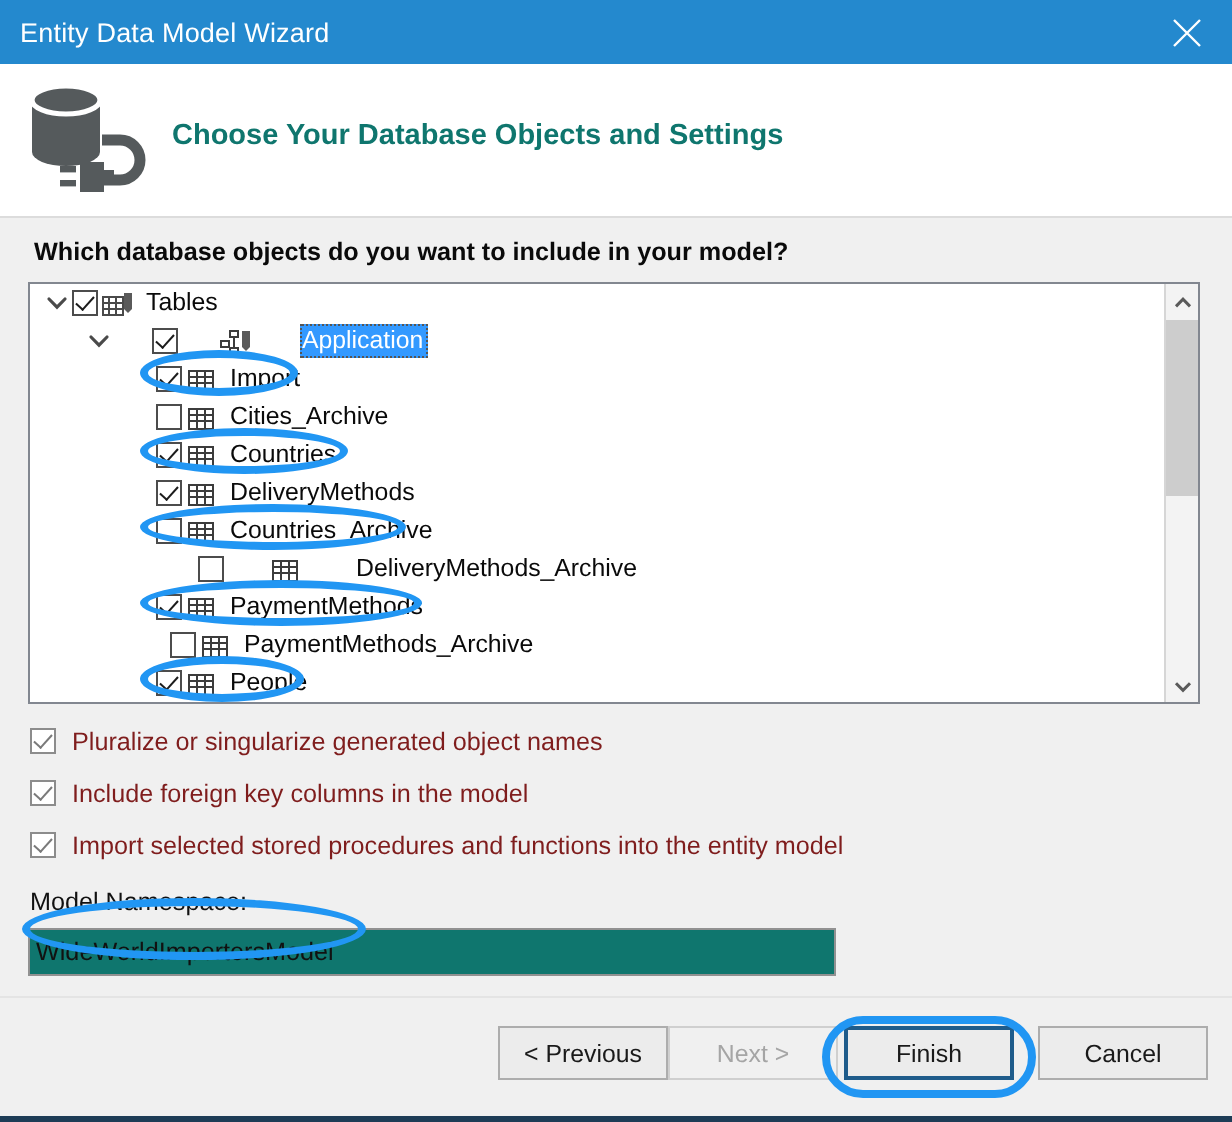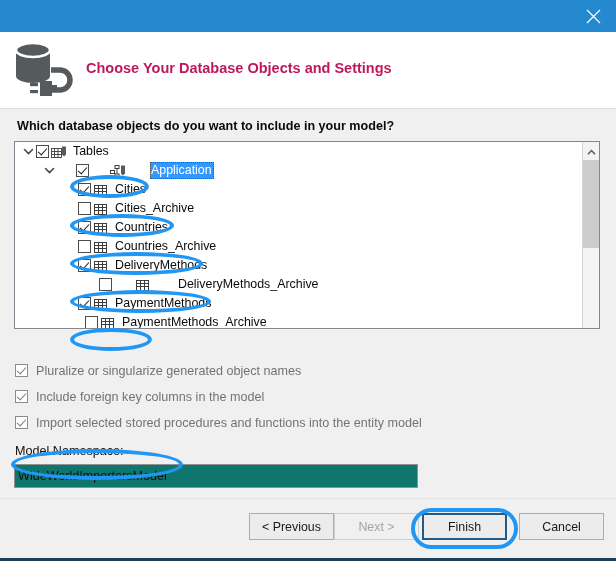--- a/index.html
+++ b/index.html
@@ -49,21 +49,21 @@
     border-bottom: 1px solid #dcdcdc;
   }
   .header-icon {
     position: absolute; left: 10px; top: 6px;
     width: 66px; height: 62px;
   }
   .header-title {
     position: absolute; left: 86px; top: 28px;
     font-size: 14.5px;
     font-weight: bold;
-    color: #be185d;
+    color: #0f766e;
     white-space: nowrap;
   }
 
   
   .body-area {
     position: absolute; left: 0; top: 109px;
     width: 616px; height: 389px;
     background: #f0f0f0;
   }
   .prompt {
@@ -71,21 +71,21 @@
     font-size: 12.6px;
     font-weight: bold;
     color: #0a0a0a;
     white-space: nowrap;
   }
 
   
   .tree-box {
     position: absolute;
     left: 14px; top: 32px;
-    width: 586px; height: 188px;
+    width: 586px; height: 211px;
     background: #ffffff;
     border: 1px solid #828790;
     box-sizing: border-box;
     overflow: hidden;
   }
   .tree-inner {
     position: absolute;
     left: 0; top: 0;
     width: 566px; height: 209px;
     overflow: hidden;
@@ -168,21 +168,21 @@
     cursor: pointer;
   }
 
   
   .opt-row {
     position: absolute;
     left: 15px;
     height: 17px;
     display: flex; align-items: center;
     font-size: 12.6px;
-    color: #737373;
+    color: #7f1d1d;
     white-space: nowrap;
   }
   .ocb {
     width: 13px; height: 13px;
     border: 1px solid #8c8c8c;
     background: #ffffff;
     box-sizing: border-box;
     position: relative;
     margin-right: 8px;
     flex: 0 0 auto;
@@ -268,20 +268,21 @@
     pointer-events: none;
     z-index: 40;
   }
 </style>
 </head>
 <body>
 
 <div class="dialog">
 
   <div class="titlebar">
+    <div class="titlebar-text">Entity Data Model Wizard</div>
     <div class="titlebar-close">
       <span>
         <svg width="15" height="15" viewBox="0 0 15 15">
           <path d="M1 1 L14 14 M14 1 L1 14" stroke="#ffffff" stroke-width="1.2" fill="none"></path>
         </svg>
       </span>
     </div>
   </div>
 
   <div class="header">
@@ -345,21 +346,21 @@
           </div>
           <div class="tree-row" style="padding-left: 48px;">
             <span class="chev empty"></span>
             <span class="tcb checked"></span>
             <span class="nodeicon">
               <svg width="16" height="14" viewBox="0 0 16 14">
                 <rect x="1.5" y="2.5" width="12" height="10" fill="#ffffff" stroke="#3c3c3c"></rect>
                 <path d="M1.5 5.5 H13.5 M1.5 8.5 H13.5 M5.5 2.5 V12.5 M9.5 2.5 V12.5" stroke="#3c3c3c" stroke-width="1"></path>
               </svg>
             </span>
-            <span class="nodelabel">Cities</span>
+            <span class="nodelabel">Import</span>
           </div>
           <div class="tree-row" style="padding-left: 48px;">
             <span class="chev empty"></span>
             <span class="tcb"></span>
             <span class="nodeicon">
               <svg width="16" height="14" viewBox="0 0 16 14">
                 <rect x="1.5" y="2.5" width="12" height="10" fill="#ffffff" stroke="#3c3c3c"></rect>
                 <path d="M1.5 5.5 H13.5 M1.5 8.5 H13.5 M5.5 2.5 V12.5 M9.5 2.5 V12.5" stroke="#3c3c3c" stroke-width="1"></path>
               </svg>
             </span>
@@ -371,39 +372,39 @@
             <span class="nodeicon">
               <svg width="16" height="14" viewBox="0 0 16 14">
                 <rect x="1.5" y="2.5" width="12" height="10" fill="#ffffff" stroke="#3c3c3c"></rect>
                 <path d="M1.5 5.5 H13.5 M1.5 8.5 H13.5 M5.5 2.5 V12.5 M9.5 2.5 V12.5" stroke="#3c3c3c" stroke-width="1"></path>
               </svg>
             </span>
             <span class="nodelabel">Countries</span>
           </div>
           <div class="tree-row" style="padding-left: 48px;">
             <span class="chev empty"></span>
+            <span class="tcb checked"></span>
+            <span class="nodeicon">
+              <svg width="16" height="14" viewBox="0 0 16 14">
+                <rect x="1.5" y="2.5" width="12" height="10" fill="#ffffff" stroke="#3c3c3c"></rect>
+                <path d="M1.5 5.5 H13.5 M1.5 8.5 H13.5 M5.5 2.5 V12.5 M9.5 2.5 V12.5" stroke="#3c3c3c" stroke-width="1"></path>
+              </svg>
+            </span>
+            <span class="nodelabel">DeliveryMethods</span>
+          </div>
+          <div class="tree-row" style="padding-left: 48px;">
+            <span class="chev empty"></span>
             <span class="tcb"></span>
             <span class="nodeicon">
               <svg width="16" height="14" viewBox="0 0 16 14">
                 <rect x="1.5" y="2.5" width="12" height="10" fill="#ffffff" stroke="#3c3c3c"></rect>
                 <path d="M1.5 5.5 H13.5 M1.5 8.5 H13.5 M5.5 2.5 V12.5 M9.5 2.5 V12.5" stroke="#3c3c3c" stroke-width="1"></path>
               </svg>
             </span>
             <span class="nodelabel">Countries_Archive</span>
-          </div>
-          <div class="tree-row" style="padding-left: 48px;">
-            <span class="chev empty"></span>
-            <span class="tcb checked"></span>
-            <span class="nodeicon">
-              <svg width="16" height="14" viewBox="0 0 16 14">
-                <rect x="1.5" y="2.5" width="12" height="10" fill="#ffffff" stroke="#3c3c3c"></rect>
-                <path d="M1.5 5.5 H13.5 M1.5 8.5 H13.5 M5.5 2.5 V12.5 M9.5 2.5 V12.5" stroke="#3c3c3c" stroke-width="1"></path>
-              </svg>
-            </span>
-            <span class="nodelabel">DeliveryMethods</span>
           </div>
           <div class="tree-row" style="padding-left: 48px; gap: 21px;">
             <span class="chev empty"></span>
             <span class="tcb"></span>
             <span class="nodeicon">
               <svg width="16" height="14" viewBox="0 0 16 14">
                 <rect x="1.5" y="2.5" width="12" height="10" fill="#ffffff" stroke="#3c3c3c"></rect>
                 <path d="M1.5 5.5 H13.5 M1.5 8.5 H13.5 M5.5 2.5 V12.5 M9.5 2.5 V12.5" stroke="#3c3c3c" stroke-width="1"></path>
               </svg>
             </span>

